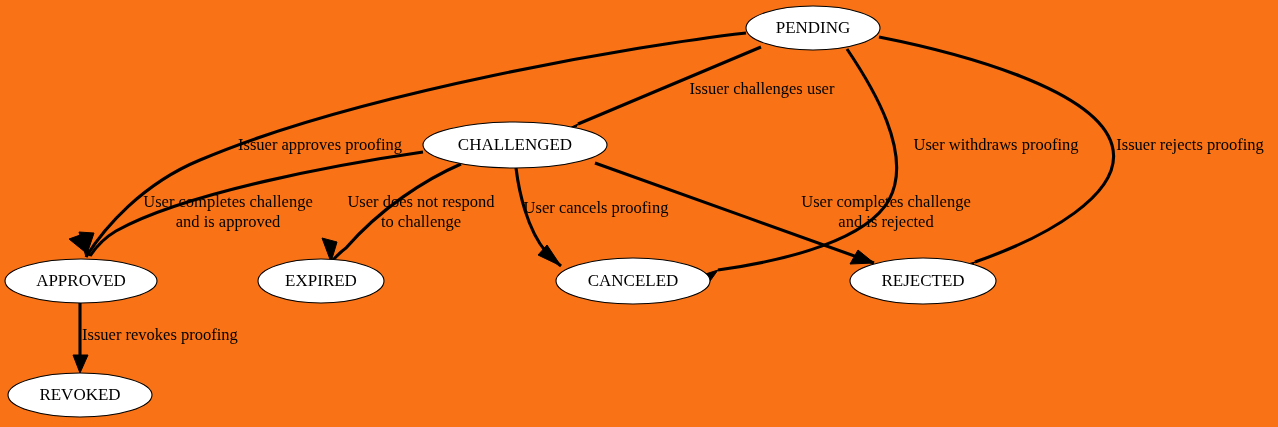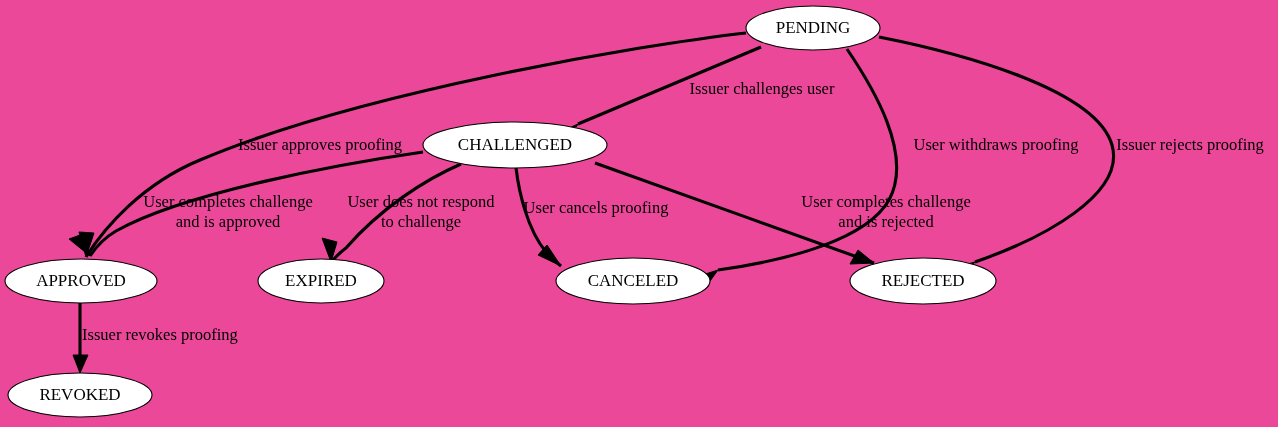--- a/index.html
+++ b/index.html
@@ -4,21 +4,21 @@
 <style>
   html, body {
     margin: 0;
     padding: 0;
     background: #ffffff;
   }
   #diagram-root {
     position: relative;
     width: 1278px;
     height: 427px;
-    background: #ec4899;
+    background: #f97316;
     overflow: hidden;
     font-family: "Liberation Serif", "DejaVu Serif", serif;
   }
   svg#state-graph {
     display: block;
     width: 1278px;
     height: 427px;
   }
   .node-ellipse {
     fill: #ffffff;

